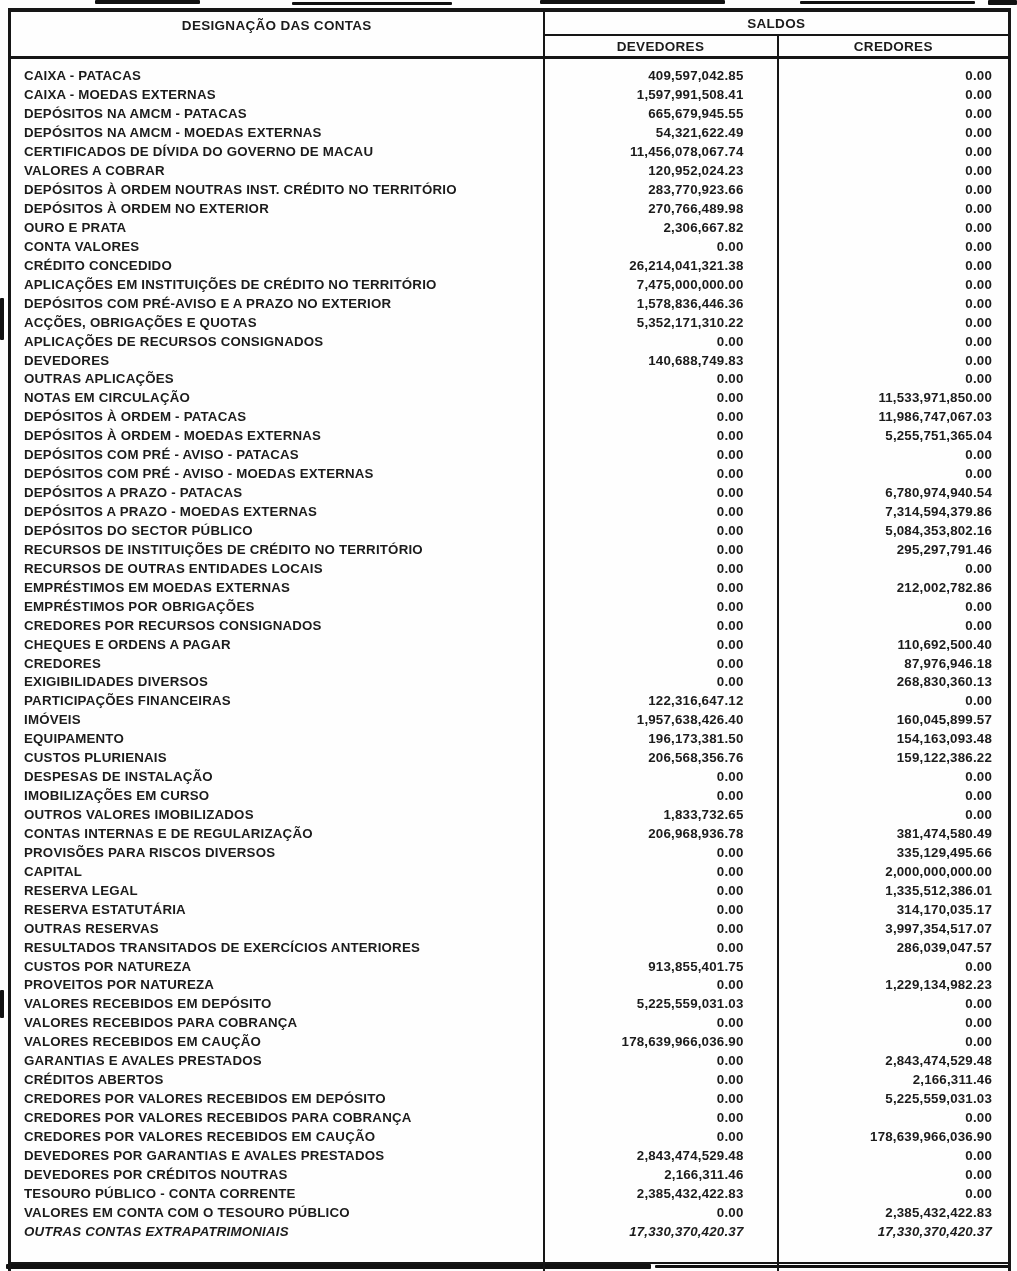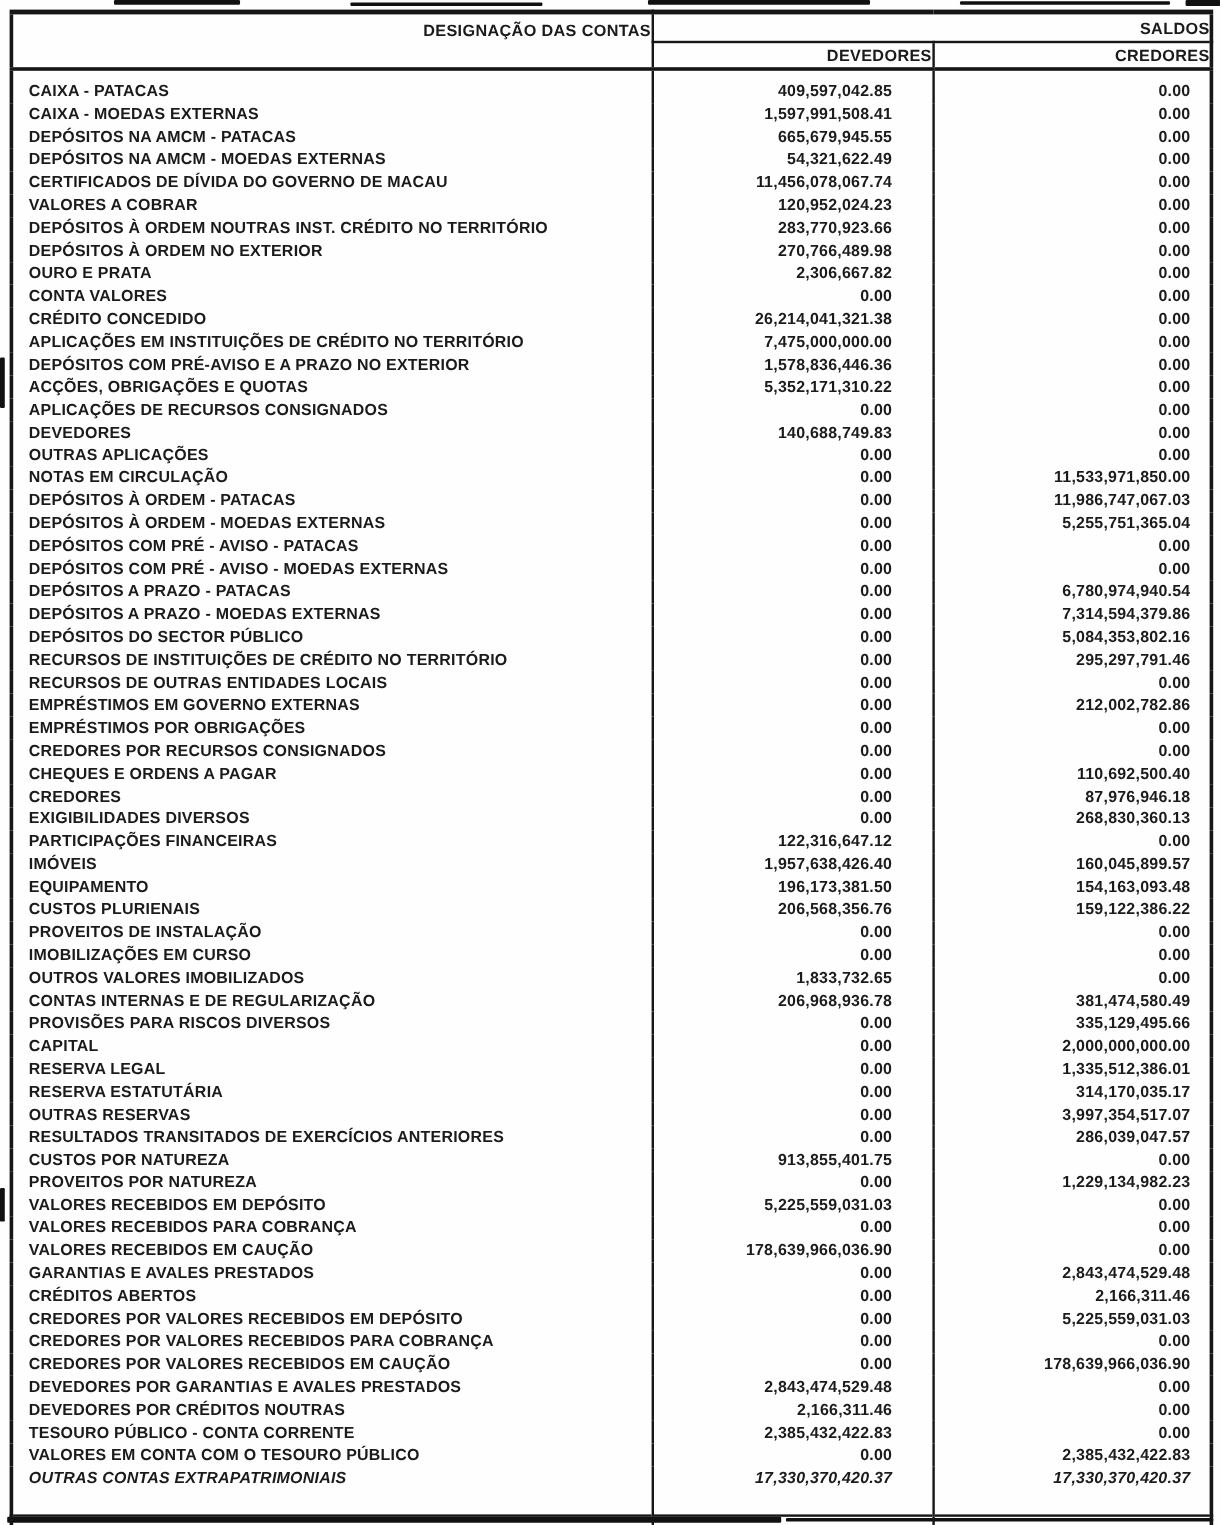--- a/index.html
+++ b/index.html
@@ -32,21 +32,21 @@
     border-top-width: 4px;
   }
   col.c-name { width: 534px; }
   col.c-dev  { width: 234px; }
   col.c-cred { width: 232px; }
 
   thead th {
     font-weight: 600;
     font-size: 13.5px;
     letter-spacing: 0.3px;
-    text-align: right;
+    text-align: center;
     padding: 0;
   }
   th.designacao {
     border-right: 2px solid #161616;
     border-bottom: 3px solid #161616;
     vertical-align: top;
     padding-top: 6px;
     height: 22px;
   }
   th.saldos {
@@ -282,21 +282,21 @@
           <td class="name">RECURSOS DE INSTITUIÇÕES DE CRÉDITO NO TERRITÓRIO</td>
           <td class="num dev">0.00</td>
           <td class="num cred">295,297,791.46</td>
         </tr>
         <tr>
           <td class="name">RECURSOS DE OUTRAS ENTIDADES LOCAIS</td>
           <td class="num dev">0.00</td>
           <td class="num cred">0.00</td>
         </tr>
         <tr>
-          <td class="name">EMPRÉSTIMOS EM GOVERNO EXTERNAS</td>
+          <td class="name">EMPRÉSTIMOS EM MOEDAS EXTERNAS</td>
           <td class="num dev">0.00</td>
           <td class="num cred">212,002,782.86</td>
         </tr>
         <tr>
           <td class="name">EMPRÉSTIMOS POR OBRIGAÇÕES</td>
           <td class="num dev">0.00</td>
           <td class="num cred">0.00</td>
         </tr>
         <tr>
           <td class="name">CREDORES POR RECURSOS CONSIGNADOS</td>
@@ -332,21 +332,21 @@
           <td class="name">EQUIPAMENTO</td>
           <td class="num dev">196,173,381.50</td>
           <td class="num cred">154,163,093.48</td>
         </tr>
         <tr>
           <td class="name">CUSTOS PLURIENAIS</td>
           <td class="num dev">206,568,356.76</td>
           <td class="num cred">159,122,386.22</td>
         </tr>
         <tr>
-          <td class="name">PROVEITOS DE INSTALAÇÃO</td>
+          <td class="name">DESPESAS DE INSTALAÇÃO</td>
           <td class="num dev">0.00</td>
           <td class="num cred">0.00</td>
         </tr>
         <tr>
           <td class="name">IMOBILIZAÇÕES EM CURSO</td>
           <td class="num dev">0.00</td>
           <td class="num cred">0.00</td>
         </tr>
         <tr>
           <td class="name">OUTROS VALORES IMOBILIZADOS</td>

